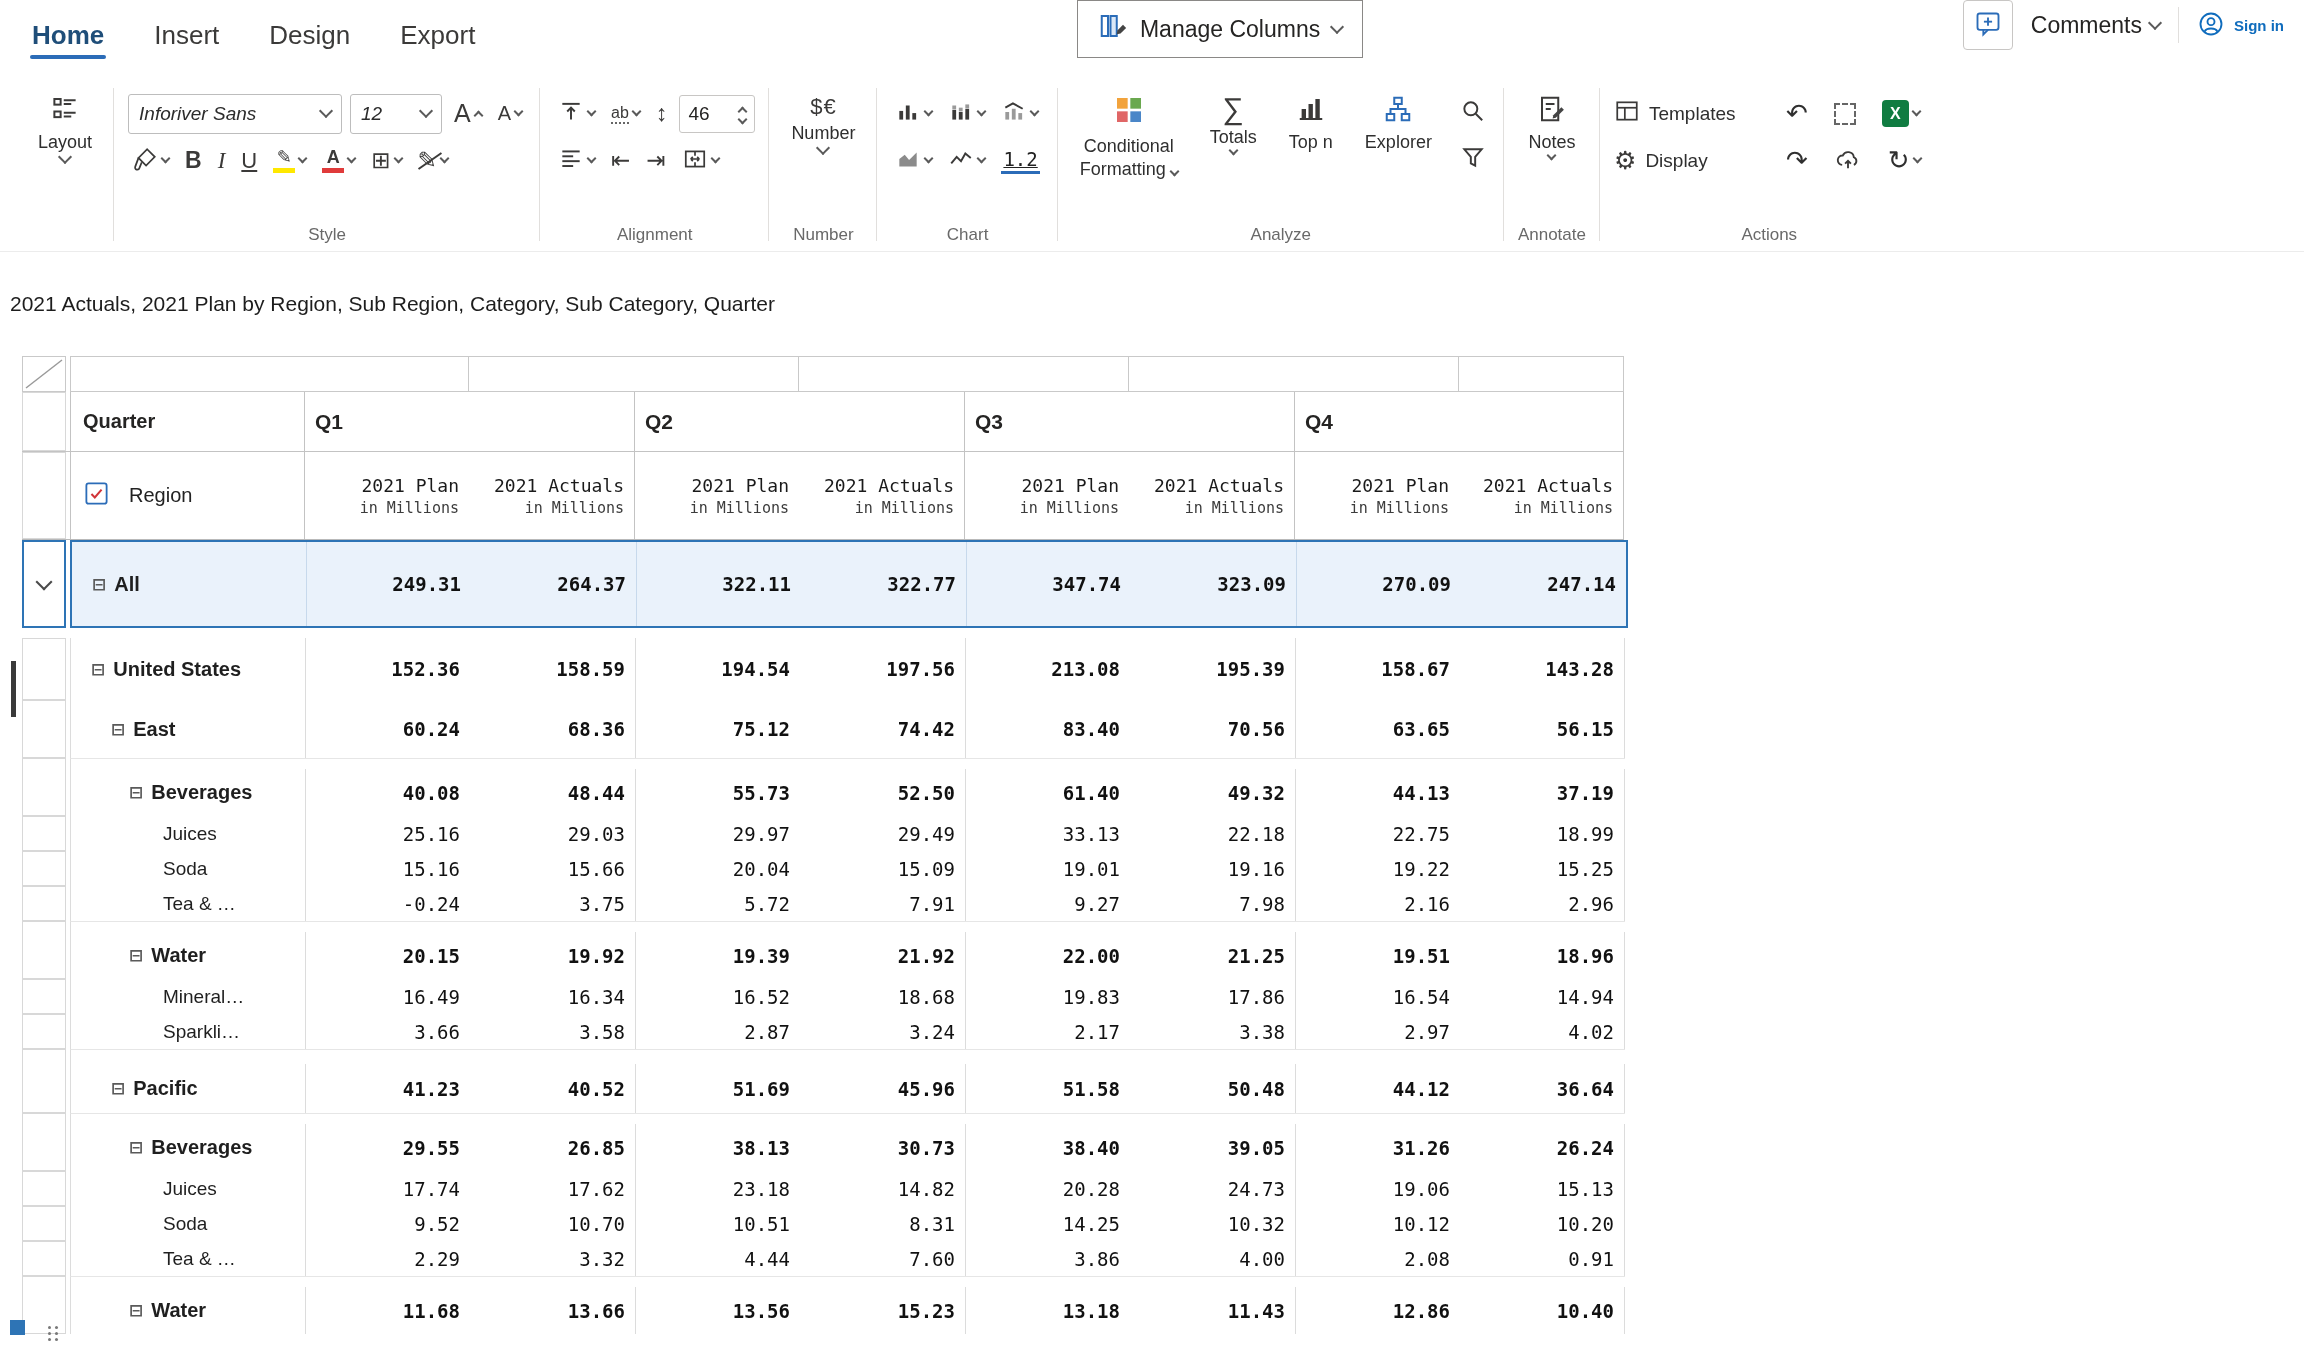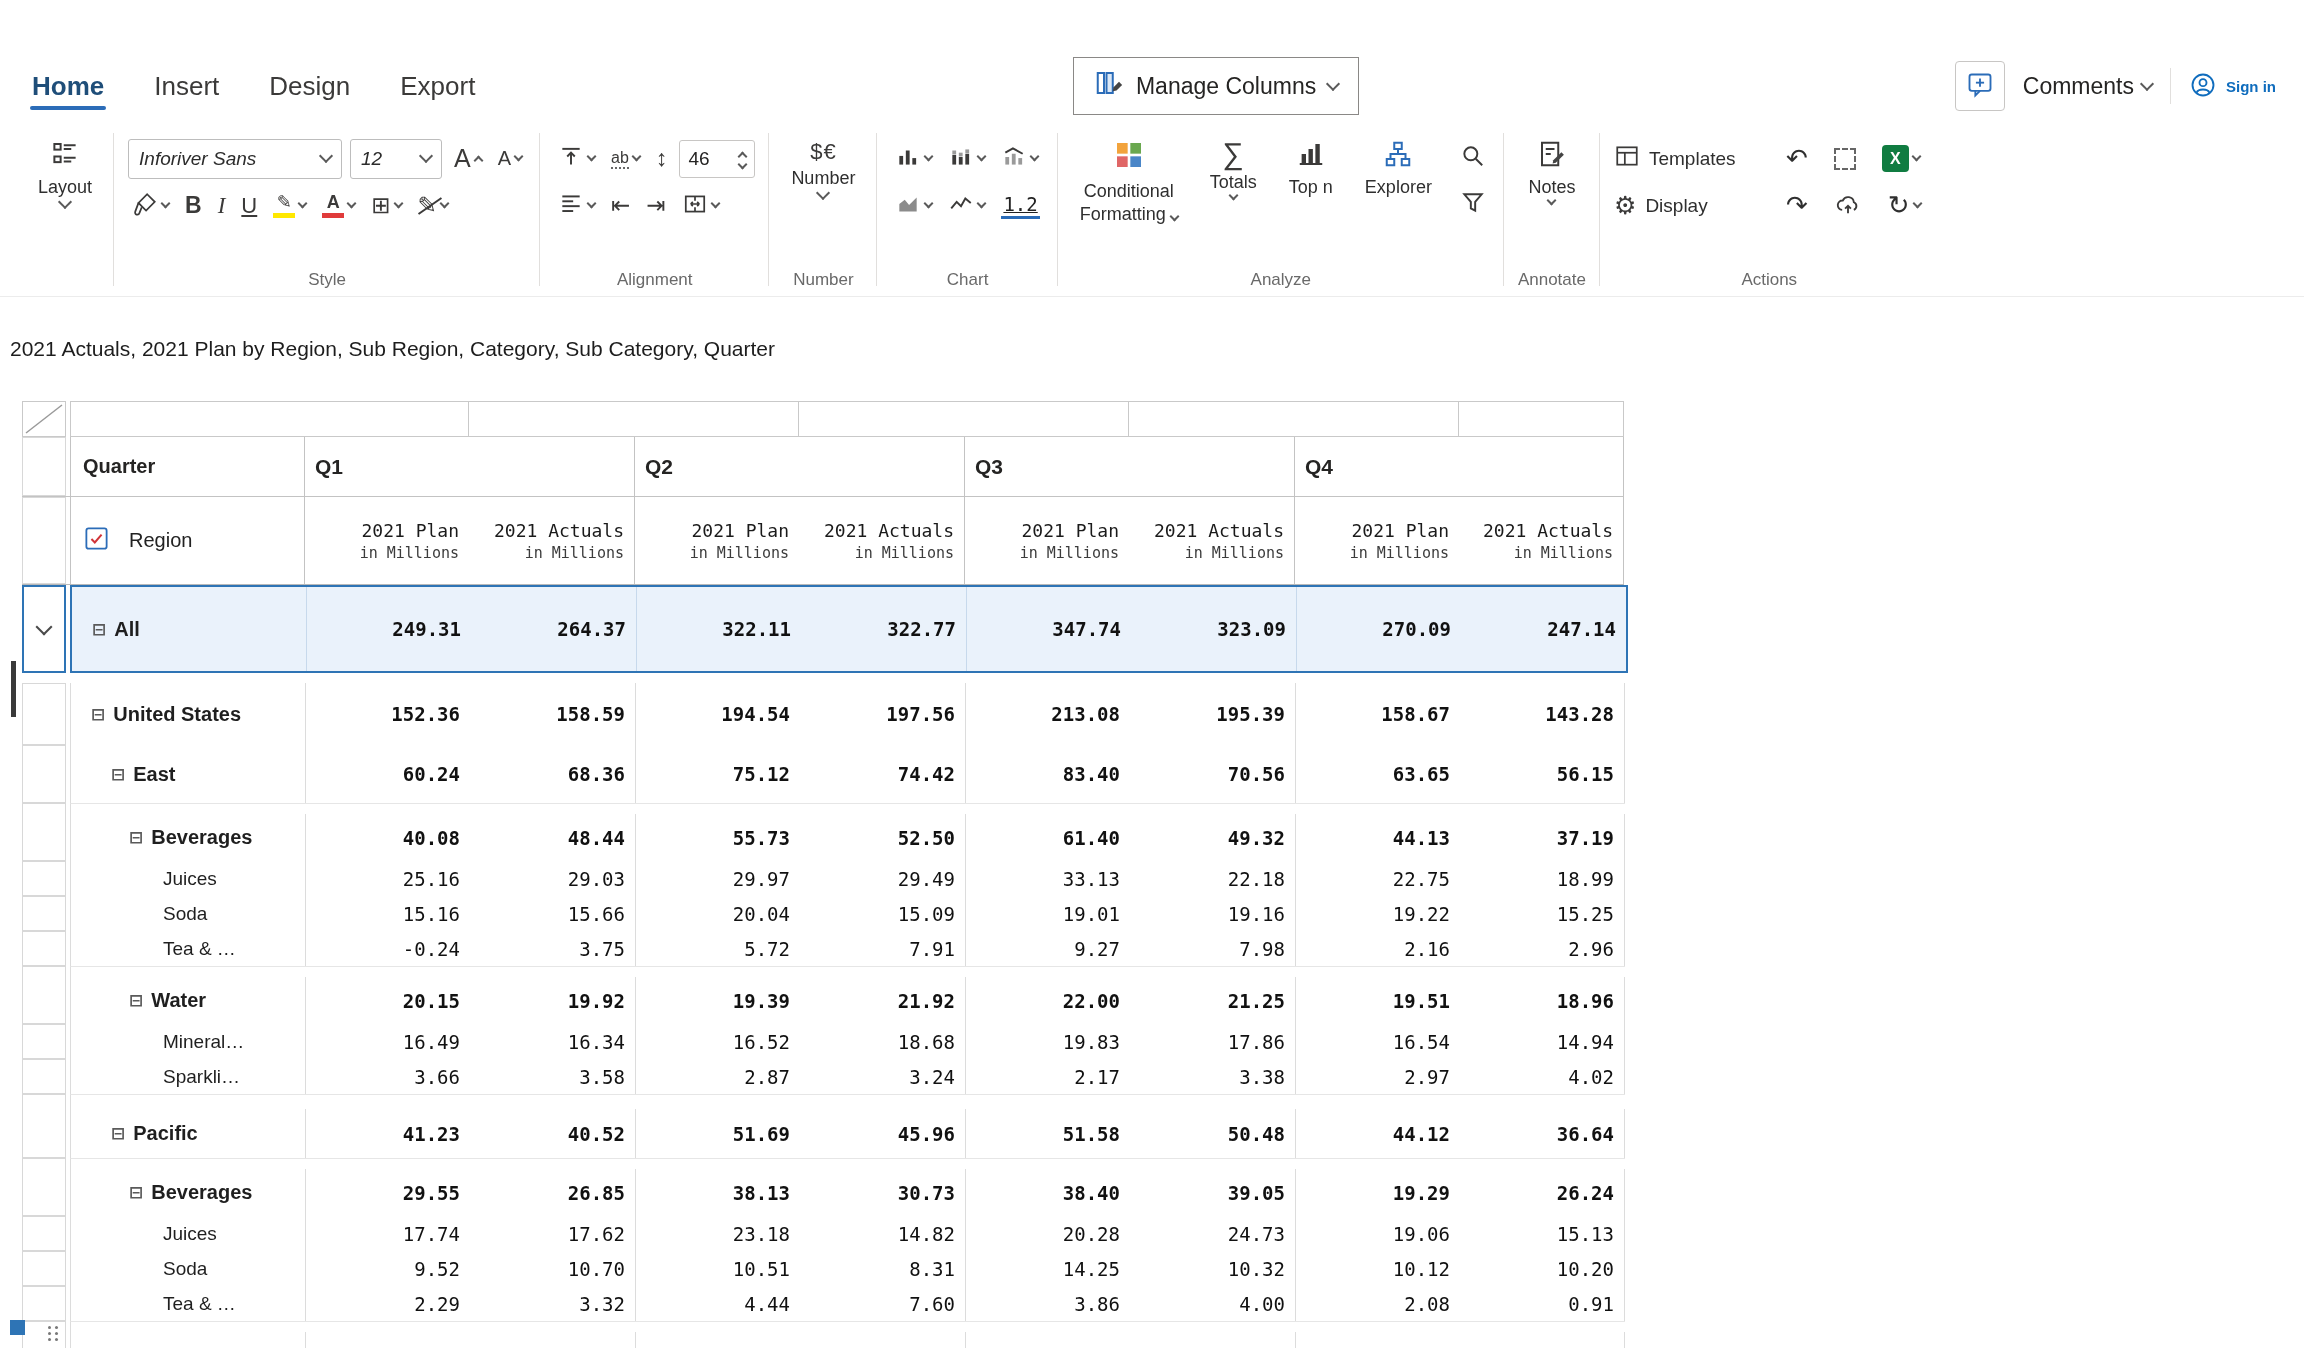--- a/index.html
+++ b/index.html
@@ -1,21 +1,21 @@
 <!DOCTYPE html>
 <html style="--accent: #2b6cb8; --hlb: #2e74b5; --hlf: #eaf2fb; --signin: #0f6cbd; --xlg: #107c41; --yel: #ffe800; --redbar: #e03b3b;"><head>
 <meta charset="utf-8">
 <style>
   * { box-sizing: border-box; }
   html,body { width:2304px; height:1348px; margin:0; overflow:hidden; background:#fff;
               font-family:"Liberation Sans", sans-serif; color:#252423; }
   button { font-family:inherit; background:none; border:none; padding:0; color:inherit; cursor:default; }
 
   
-  .topbar { height:82px; display:flex; align-items:center; padding:0 28px 0 30px;margin-top:45px; }
+  .topbar { height:82px; display:flex; align-items:flex-start; padding:0 20px 0 30px; }
   .tabs { display:flex; gap:46px; }
   .tab { font-size:26px; color:#3b3a39; position:relative; padding:20px 2px; }
   .tab.active { color:#1f4e79; font-weight:700; }
   .tab.active::after { content:''; position:absolute; left:0; right:0; bottom:12px; height:4px;
                        background:var(--accent); border-radius:2px; }
   .mc-area { flex:1; display:flex; justify-content:center; }
   .mc-btn { display:flex; align-items:center; gap:12px; border:1px solid #8a8886; background:#fff;
             height:58px; padding:0 20px; font-size:23px; color:#252423; }
   .top-right { display:flex; align-items:center; gap:18px; }
   .cmt-ic { width:50px; height:50px; border:1px solid #c8c6c4; border-radius:4px;
@@ -797,21 +797,21 @@
             <div class="rlabel pad2">
               <span class="colico">⊟</span>
               <span>Beverages</span>
             </div>
             <div class="vcell qb">29.55</div>
             <div class="vcell">26.85</div>
             <div class="vcell qb">38.13</div>
             <div class="vcell">30.73</div>
             <div class="vcell qb">38.40</div>
             <div class="vcell">39.05</div>
-            <div class="vcell qb">19.29</div>
+            <div class="vcell qb">31.26</div>
             <div class="vcell last">26.24</div>
           </div>
         </div>
         <div class="trow r-leaf">
           <div class="stub"></div>
           <div class="rcontent">
             <div class="rlabel pad3">
               <span>Juices</span>
             </div>
             <div class="vcell qb">17.74</div>

